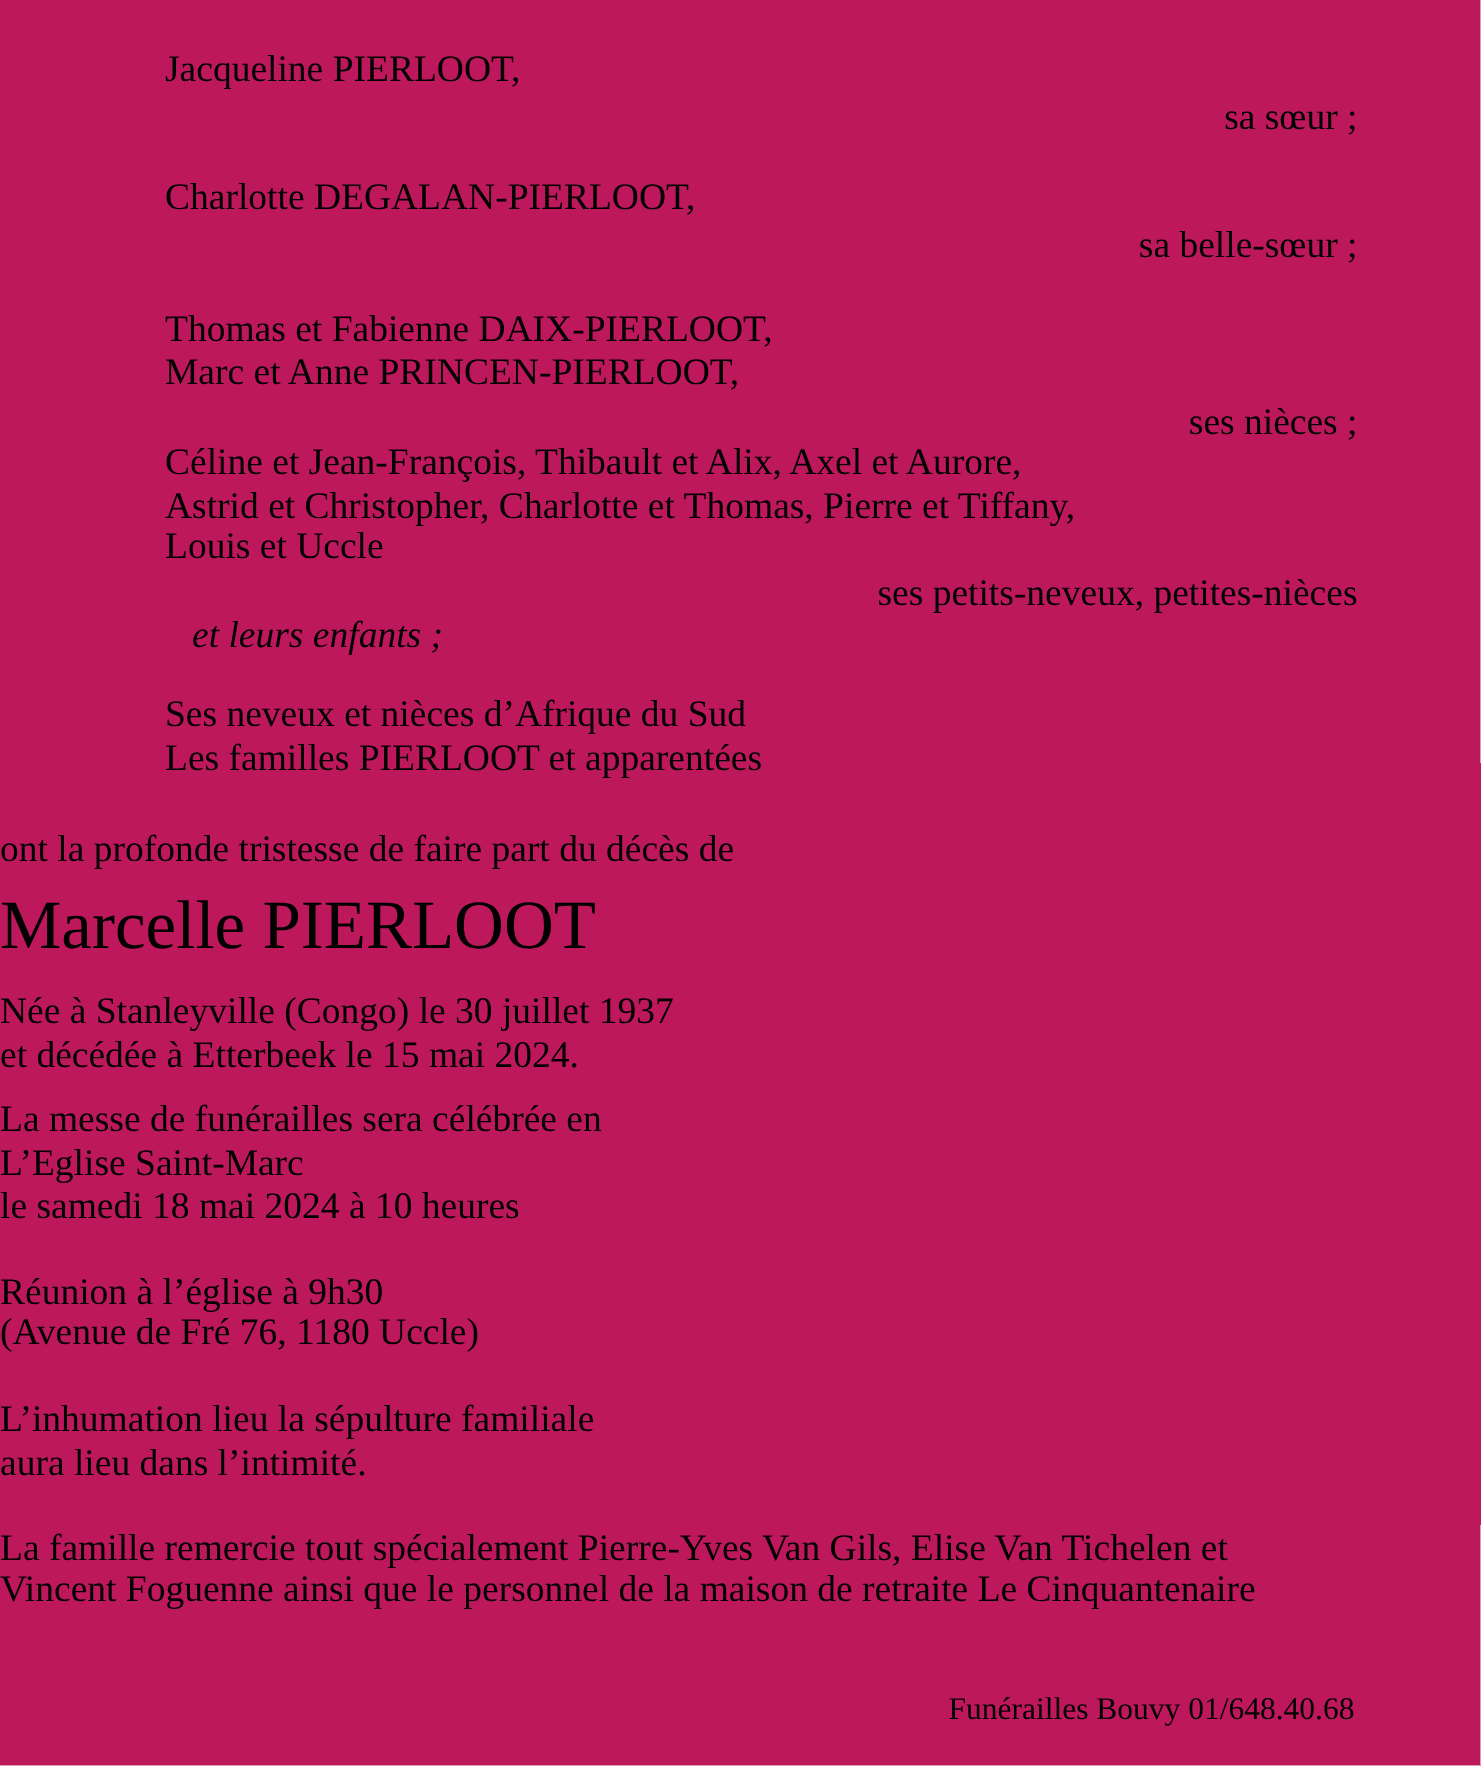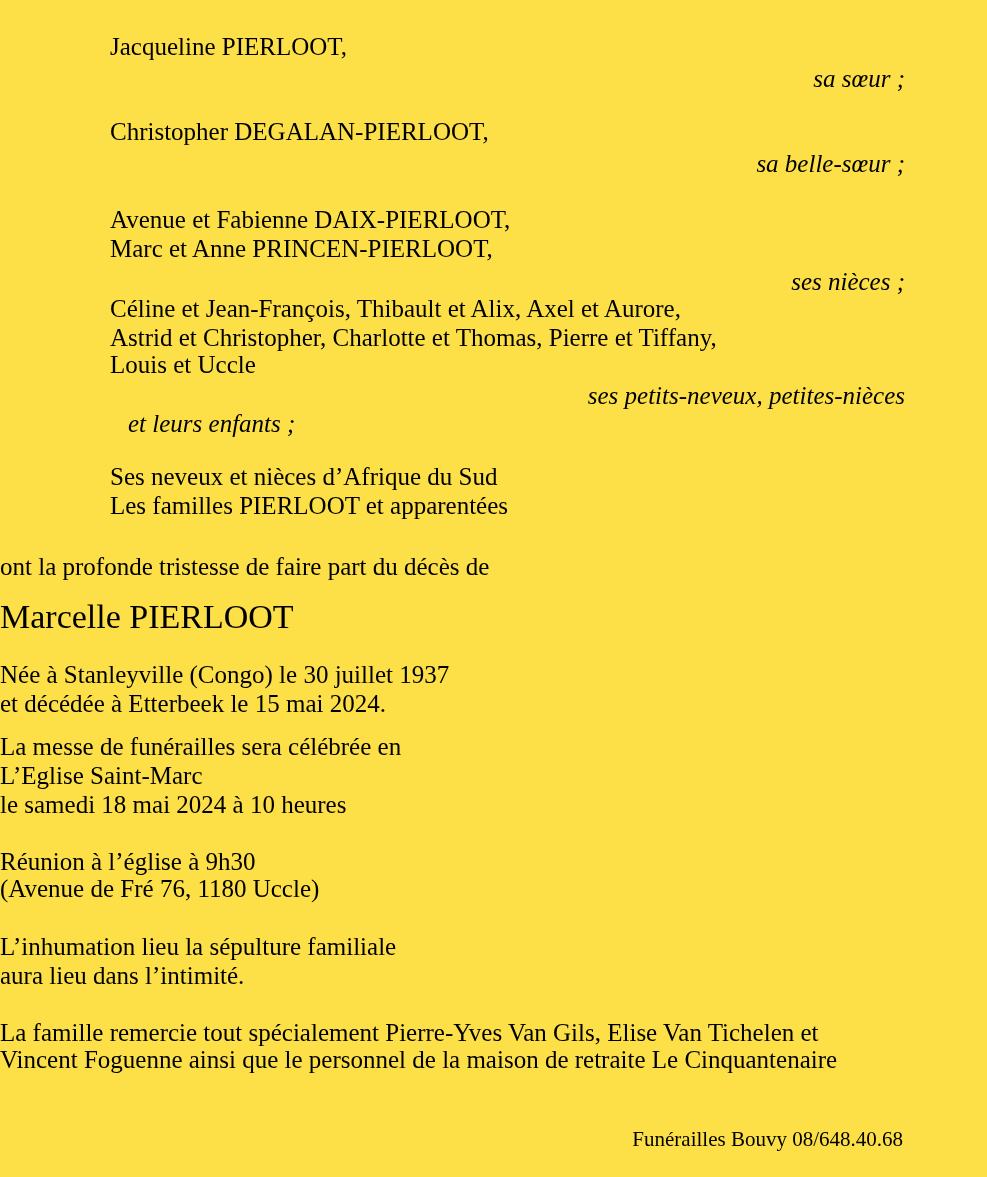--- a/index.html
+++ b/index.html
@@ -4,73 +4,72 @@
 <style>
   html, body {
     margin: 0;
     padding: 0;
     background: #ffffff;
   }
   .page {
     position: relative;
     width: 987px;
     height: 1177px;
-    background: #fde047;
+    background: #be185d;
     color: #000000;
     font-family: "Liberation Serif", "DejaVu Serif", serif;
     font-size: 25px;
     line-height: 29px;
     overflow: hidden;
   }
   .line {
     position: absolute;
     white-space: nowrap;
   }
   
   .name-line { left: 110px; }
   
   .relation-line {
     right: 82px;
-    font-style: italic;
     text-align: left;
   }
   
   .children-line {
     left: 128px;
     font-style: italic;
   }
   
   .center-line {
     left: 0;
     width: 954px;
     text-align: left;
   }
   .deceased-title {
-    font-size: 34px;
+    font-size: 46px;
     line-height: 52px;
   }
   .footer-line {
     right: 84px;
     font-size: 21px;
     line-height: 29px;
     text-align: right;
   }
 </style>
 </head>
 <body>
 
 <div class="page">
 
   <div class="line name-line" style="top:32px">Jacqueline PIERLOOT,</div>
   <div class="line relation-line" style="top:64px">sa sœur ;</div>
 
-  <div class="line name-line" style="top:117px">Christopher DEGALAN-PIERLOOT,</div>
+  <div class="line name-line" style="top:117px">Charlotte DEGALAN-PIERLOOT,</div>
   <div class="line relation-line" style="top:149px">sa belle-sœur ;</div>
 
-  <div class="line name-line" style="top:205px">Avenue et Fabienne DAIX-PIERLOOT,</div>
+  <div class="line name-line" style="top:205px">Thomas et Fabienne DAIX-PIERLOOT,</div>
   <div class="line name-line" style="top:234px">Marc et Anne PRINCEN-PIERLOOT,</div>
   <div class="line relation-line" style="top:267px">ses nièces ;</div>
 
   <div class="line name-line" style="top:294px">Céline et Jean-François, Thibault et Alix, Axel et Aurore,</div>
   <div class="line name-line" style="top:323px">Astrid et Christopher, Charlotte et Thomas, Pierre et Tiffany,</div>
   <div class="line name-line" style="top:350px">Louis et Uccle</div>
   <div class="line relation-line" style="top:381px">ses petits-neveux, petites-nièces</div>
 
   <div class="line children-line" style="top:409px">et leurs enfants ;</div>
 
@@ -90,15 +89,15 @@
 
   <div class="line center-line" style="top:847px">Réunion à l’église à 9h30</div>
   <div class="line center-line" style="top:874px">(Avenue de Fré 76, 1180 Uccle)</div>
 
   <div class="line center-line" style="top:932px">L’inhumation lieu la sépulture familiale</div>
   <div class="line center-line" style="top:1018px">La famille remercie tout spécialement Pierre-Yves Van Gils, Elise Van Tichelen et</div>
 
   <div class="line center-line" style="top:961px">aura lieu dans l’intimité.</div>
   <div class="line center-line" style="top:1045px">Vincent Foguenne ainsi que le personnel de la maison de retraite Le Cinquantenaire</div>
 
-  <div class="line footer-line" style="top:1125px">Funérailles Bouvy 08/648.40.68</div>
+  <div class="line footer-line" style="top:1125px">Funérailles Bouvy 01/648.40.68</div>
 
 </div>
 
 </body></html>

